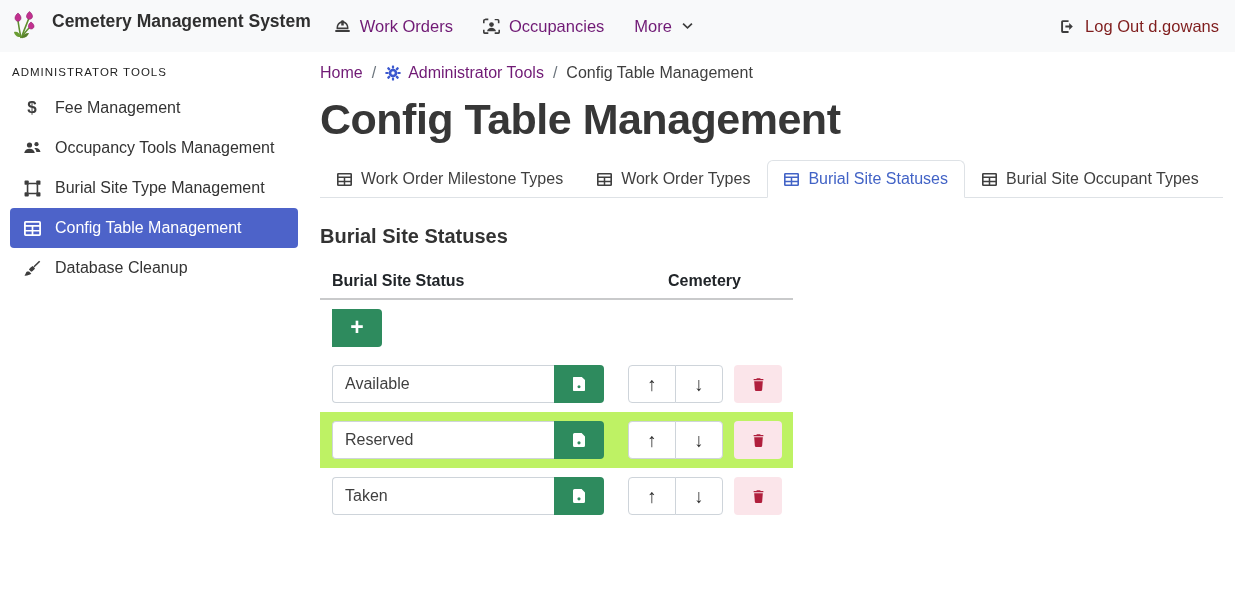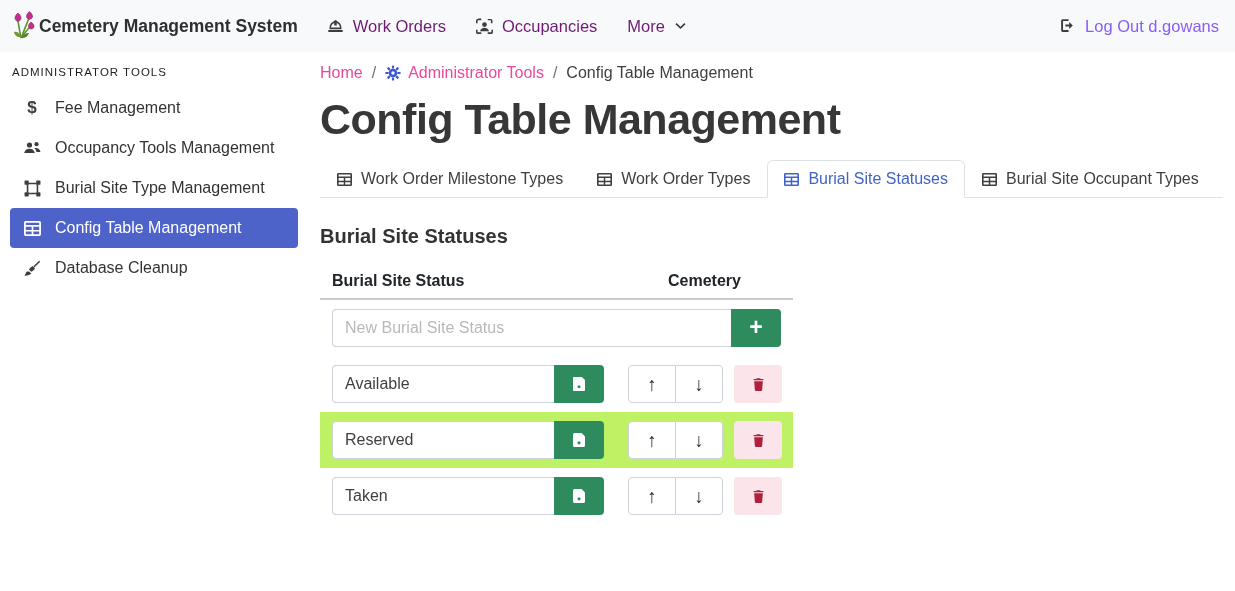--- a/index.html
+++ b/index.html
@@ -7,51 +7,51 @@
   body {
     font-family: "Liberation Sans", "DejaVu Sans", sans-serif;
     background:#ffffff; color:#212529; font-size:16px; overflow:hidden; position:relative;
   }
 
   
   .navbar {
     height:52px; background:#f8f9fa; display:flex; align-items:center;
     padding:0 16px 0 10px;
   }
-  .brand { display:flex; align-items:center; gap:2px; cursor:pointer; margin-right:14px; }
+  .brand { display:flex; gap:15px; cursor:pointer; margin-right:8px; }
   .brand-title { font-weight:bold; font-size:17.5px; color:#2f2f2f; white-space:nowrap; }
   .nav-links { display:flex; align-items:center; }
   .nav-link {
     display:flex; align-items:center; gap:9px; padding:10px 15px;
     color:#701a75; cursor:pointer; white-space:nowrap; font-size:16.5px;
   }
   .nav-link svg { flex:0 0 auto; }
   .nav-spacer { flex:1; }
-  .logout-link { display:flex; gap:9px; color:#8b5cf6; cursor:pointer; font-size:16.5px; }
+  .logout-link { display:flex; align-items:center; gap:9px; color:#7f1d1d; cursor:pointer; font-size:16.5px; }
 
   
   .sidebar { position:absolute; top:52px; left:0; width:308px; padding-top:12px; }
   .sidebar-heading {
     padding:2px 12px 10px 12px; font-size:11.5px; letter-spacing:1px;
     color:#1f1f1f; font-weight:400;
   }
   .side-item {
     display:flex; align-items:center; gap:13px; margin:0 10px;
     padding:8px 12px; border-radius:4px; color:#333; cursor:pointer; height:40px;
   }
   .side-item .side-icon { width:20px; display:flex; justify-content:center; align-items:center; color:#3d3d3d; }
   .side-item.active { background:#4d63c9; color:#ffffff; }
   .side-item.active .side-icon { color:#ffffff; }
   .dollar-glyph { font-weight:bold; font-size:17px; }
 
   
   .main { position:absolute; top:52px; left:308px; right:0; bottom:0; padding:12px 12px 0 12px; }
 
   .breadcrumb { display:flex; align-items:center; gap:9px; font-size:16px; }
-  .crumb-link { color:#ec4899; cursor:pointer; display:flex; align-items:center; gap:7px; }
+  .crumb-link { color:#701a75; cursor:pointer; display:flex; align-items:center; gap:7px; }
   .crumb-sep { color:#6c757d; }
   .crumb-current { color:#3f3f3f; }
 
   h1.page-title {
     margin-top:13px; font-size:43px; font-weight:600; color:#373737; letter-spacing:-0.5px;
   }
 
   
   .tabs { display:flex; border-bottom:1px solid #dee2e6; margin-top:16px; }
   .tab {
@@ -282,21 +282,20 @@
   <div class="section-heading">Burial Site Statuses</div>
 
   <div class="cfg-table">
     <div class="cfg-head">
       <div class="col-status">Burial Site Status</div>
       <div class="col-options">Cemetery</div>
     </div>
 
     <div class="cfg-row new-row">
       <div class="cell-full">
-        <input class="text-input" type="text" placeholder="New Burial Site Status" style="">
         <button class="btn btn-append">
           <span class="plus-glyph">+</span>
         </button>
       </div>
     </div>
 
     <div class="cfg-row">
       <div class="cell-status">
         <input class="text-input" type="text" value="Available" style="">
         <button class="btn btn-append">

